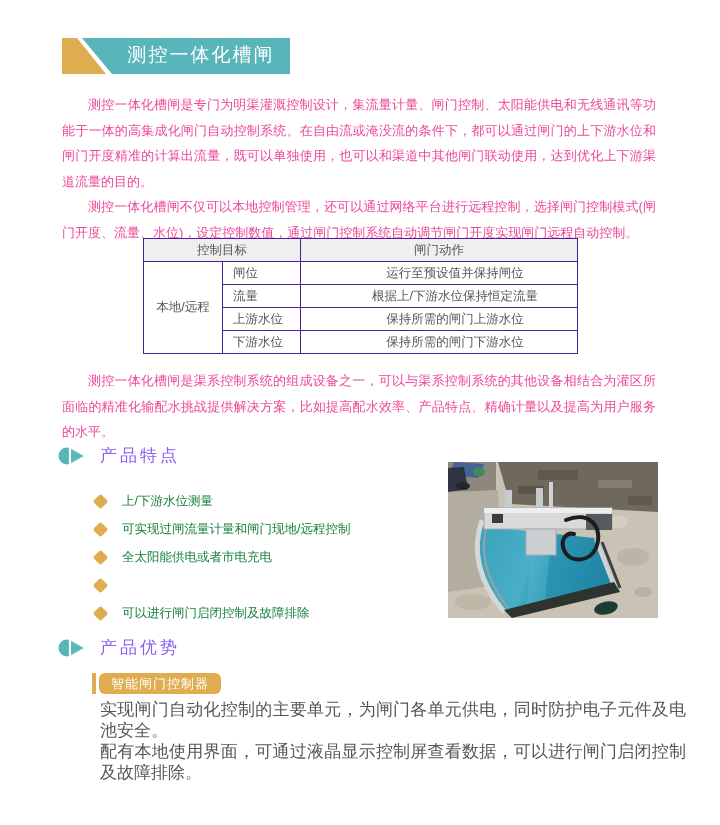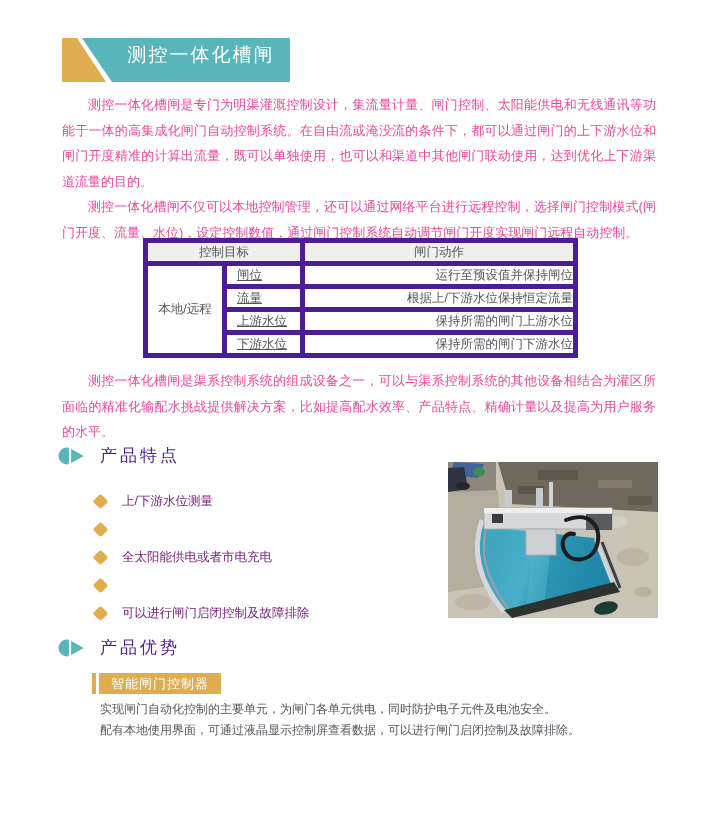--- a/index.html
+++ b/index.html
@@ -7,21 +7,21 @@
   body {
     width: 720px; height: 825px;
     font-family: "Liberation Sans", "DejaVu Sans", sans-serif;
     color: #54555B;
     position: relative;
     overflow: hidden;
   }
   .page { position: absolute; inset: 0; background: #ffffff; }
 
   
-  .banner { position: absolute; left: 62px; top: 38px; width: 228px; height: 44px; padding-left: 32px; }
+  .banner { position: absolute; left: 62px; top: 38px; width: 228px; height: 36px; padding-left: 32px; }
   .banner-teal {
     position: absolute; inset: 0;
     background: #58B5B9;
     clip-path: polygon(20px 0, 100% 0, 100% 100%, 50px 100%);
   }
   .banner-gold {
     position: absolute; inset: 0;
     background: #DFAC4F;
     clip-path: polygon(0 0, 15px 0, 44px 100%, 0 100%);
   }
@@ -36,58 +36,58 @@
   .para {
     font-size: 13px; line-height: 25.5px; text-align: justify;
     text-indent: 2em; color: #ec4899;
   }
   .para3 { position: absolute; left: 62px; top: 368px; width: 594px; }
 
   
   .ctl-table { position: absolute; left: 143px; top: 238px; }
   table { border-collapse: collapse; width: 435px; table-layout: fixed; }
   th, td {
-    border: 5px solid #4c1d95;
+    border: 1px solid #4c1d95;
     font-size: 12.5px; font-weight: normal; color: #54555B;
     height: 23px; vertical-align: middle;
   }
   thead th { background: #EFEFEF; text-align: center; }
   td.group { text-align: center; }
-  td.target { text-align: left; padding-left: 10px; background: #fff; text-decoration: underline; }
-  td.action { text-align: right; padding-left: 32px; background: #fff; }
+  td.target { text-align: left; padding-left: 10px; background: #fff; }
+  td.action { text-align: center; padding-left: 32px; background: #fff; }
 
   
   .section-header {
     position: absolute; left: 58px;
     display: flex; align-items: center; gap: 12px;
   }
   .section-header .icn { width: 30px; height: 20px; flex: 0 0 auto; }
-  .section-title { color: #4c1d95; font-size: 17px; letter-spacing: 3px; }
+  .section-title { color: #8b5cf6; font-size: 17px; letter-spacing: 3px; }
 
   
   .features { position: absolute; left: 95px; top: 487px; list-style: none; }
   .features li { display: flex; align-items: center; height: 28px; }
   .diamond {
     width: 11px; height: 11px; background: #DFAC4F; border-radius: 2px;
     transform: rotate(45deg); margin-right: 16px; flex: 0 0 auto;
   }
-  .features .ftxt { font-size: 12.5px; color: #701a75; text-align: center; }
+  .features .ftxt { font-size: 12.5px; color: #15803d; text-align: center; }
 
   
   .photo { position: absolute; left: 448px; top: 462px; width: 210px; height: 156px; }
 
   
   .badge-row { position: absolute; left: 92px; top: 673px; display: flex; align-items: stretch; height: 21px; }
   .badge-bar { width: 4px; background: #DFAC4F; margin-right: 3px; }
   .badge {
     background: #DFAC4F; color: #ffffff; font-size: 13px;
-    display: flex; align-items: center; padding: 0 12px; letter-spacing: 1px;
+    display: flex; align-items: center; padding: 0 12px; letter-spacing: 1px; border-radius: 6px;
   }
   .adv-text { position: absolute; left: 100px; top: 699px; width: 586px; }
-  .adv-line { font-size: 12px; line-height: 21px; text-align: justify; color: #55565C; }
+  .adv-line { font-size: 17px; line-height: 21px; text-align: justify; color: #55565C; }
 </style>
 </head>
 <body>
 
 <div class="page">
 
   <div class="banner">
     <div class="banner-teal"></div>
     <div class="banner-gold"></div>
     <h1 class="banner-title">测控一体化槽闸</h1>
@@ -143,20 +143,21 @@
     <span class="section-title">产品特点</span>
   </div>
 
   <ul class="features">
     <li>
         <span class="diamond"></span>
         <span class="ftxt">上/下游水位测量</span>
       </li>
     <li>
         <span class="diamond"></span>
+        <span class="ftxt">可实现过闸流量计量和闸门现地/远程控制</span>
       </li>
     <li>
         <span class="diamond"></span>
         <span class="ftxt">全太阳能供电或者市电充电</span>
       </li>
     <li>
         <span class="diamond"></span>
       </li>
     <li>
         <span class="diamond"></span>

